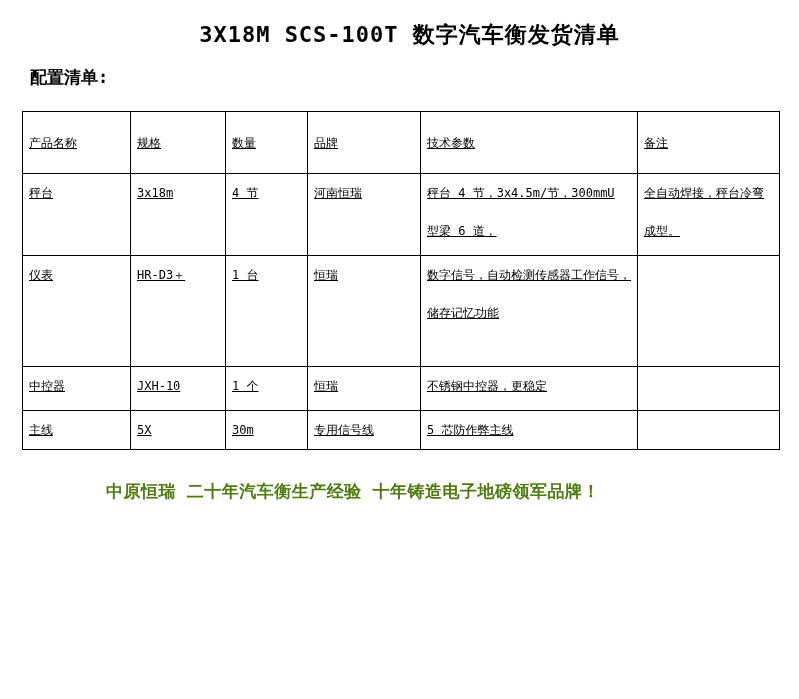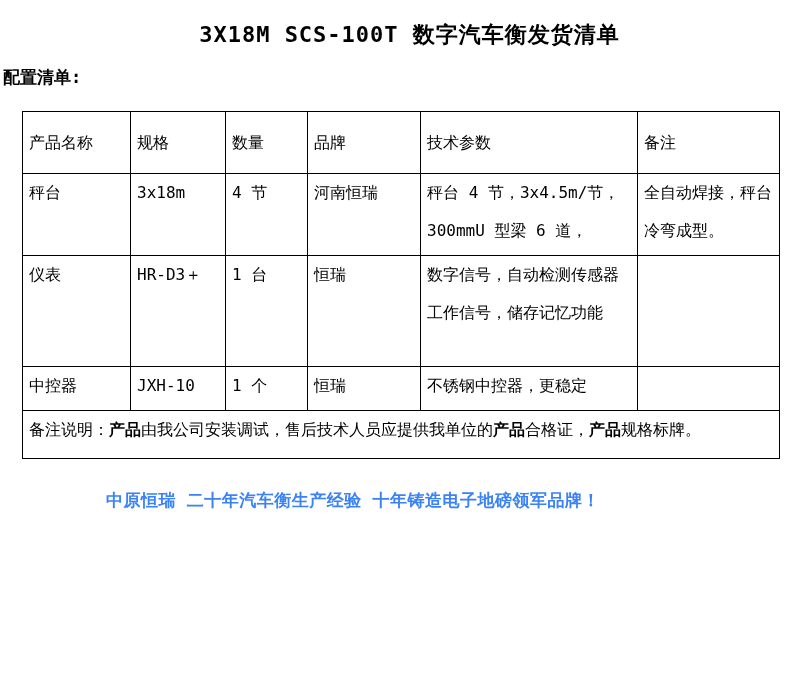--- a/index.html
+++ b/index.html
@@ -16,40 +16,41 @@
   }
   .doc-title {
     padding-top: 20px;
     text-align: center;
     font-size: 22px;
     font-weight: bold;
     letter-spacing: 1px;
     padding-left: 20px;
   }
   .section-label {
-    margin: 16px 0 0 3px;
+    margin: 16px 0 0 30px;
     font-size: 17px;
     font-weight: bold;
   }
   table.config-table {
     margin: 22px 0 0 22px;
     border-collapse: collapse;
     table-layout: fixed;
     width: 757px;
   }
   table.config-table th,
   table.config-table td {
     border: 1px solid #000000;
     padding: 0 6px;
-    font-size: 16px;
+    font-size: 12px;
     font-weight: normal;
     text-align: left;
     line-height: 38px;
     vertical-align: top;
     overflow: hidden;
+    text-decoration: underline;
   }
   table.config-table thead tr { height: 62px; }
   table.config-table th { vertical-align: middle; }
   
   table.config-table td:nth-child(1),
   table.config-table td:nth-child(2),
   table.config-table td:nth-child(3),
   table.config-table td:nth-child(4) { white-space: nowrap; }
   td.footer-note {
     vertical-align: middle;
@@ -109,21 +110,26 @@
           <td></td>
         </tr>
         <tr style="height: 44px; padding-left: 41px;">
           <td>中控器</td>
           <td>JXH-10</td>
           <td>1 个</td>
           <td>恒瑞</td>
           <td>不锈钢中控器，更稳定</td>
           <td></td>
         </tr>
-        <tr style="height: 48px;">
-          <td colspan="6" class="footer-note"><span>备注说明：</span><span style="font-weight: bold;">产品</span><span>由我公司安装调试，售后技术人员应提供我单位的</span><span style="font-weight: bold;">产品</span><span>合格证，</span><span style="font-weight: bold;">产品</span><span>规格标牌。</span></td>
+        <tr style="height: 38px;">
+          <td>主线</td>
+          <td>5X</td>
+          <td>30m</td>
+          <td>专用信号线</td>
+          <td>5 芯防作弊主线</td>
+          <td></td>
         </tr>
       </tbody>
   </table>
 
-  <div class="slogan" style="color: #3b82f6;">中原恒瑞 二十年汽车衡生产经验 十年铸造电子地磅领军品牌！</div>
+  <div class="slogan" style="color: #4d7c0f;">中原恒瑞 二十年汽车衡生产经验 十年铸造电子地磅领军品牌！</div>
 
 </div>
 
 </body></html>

